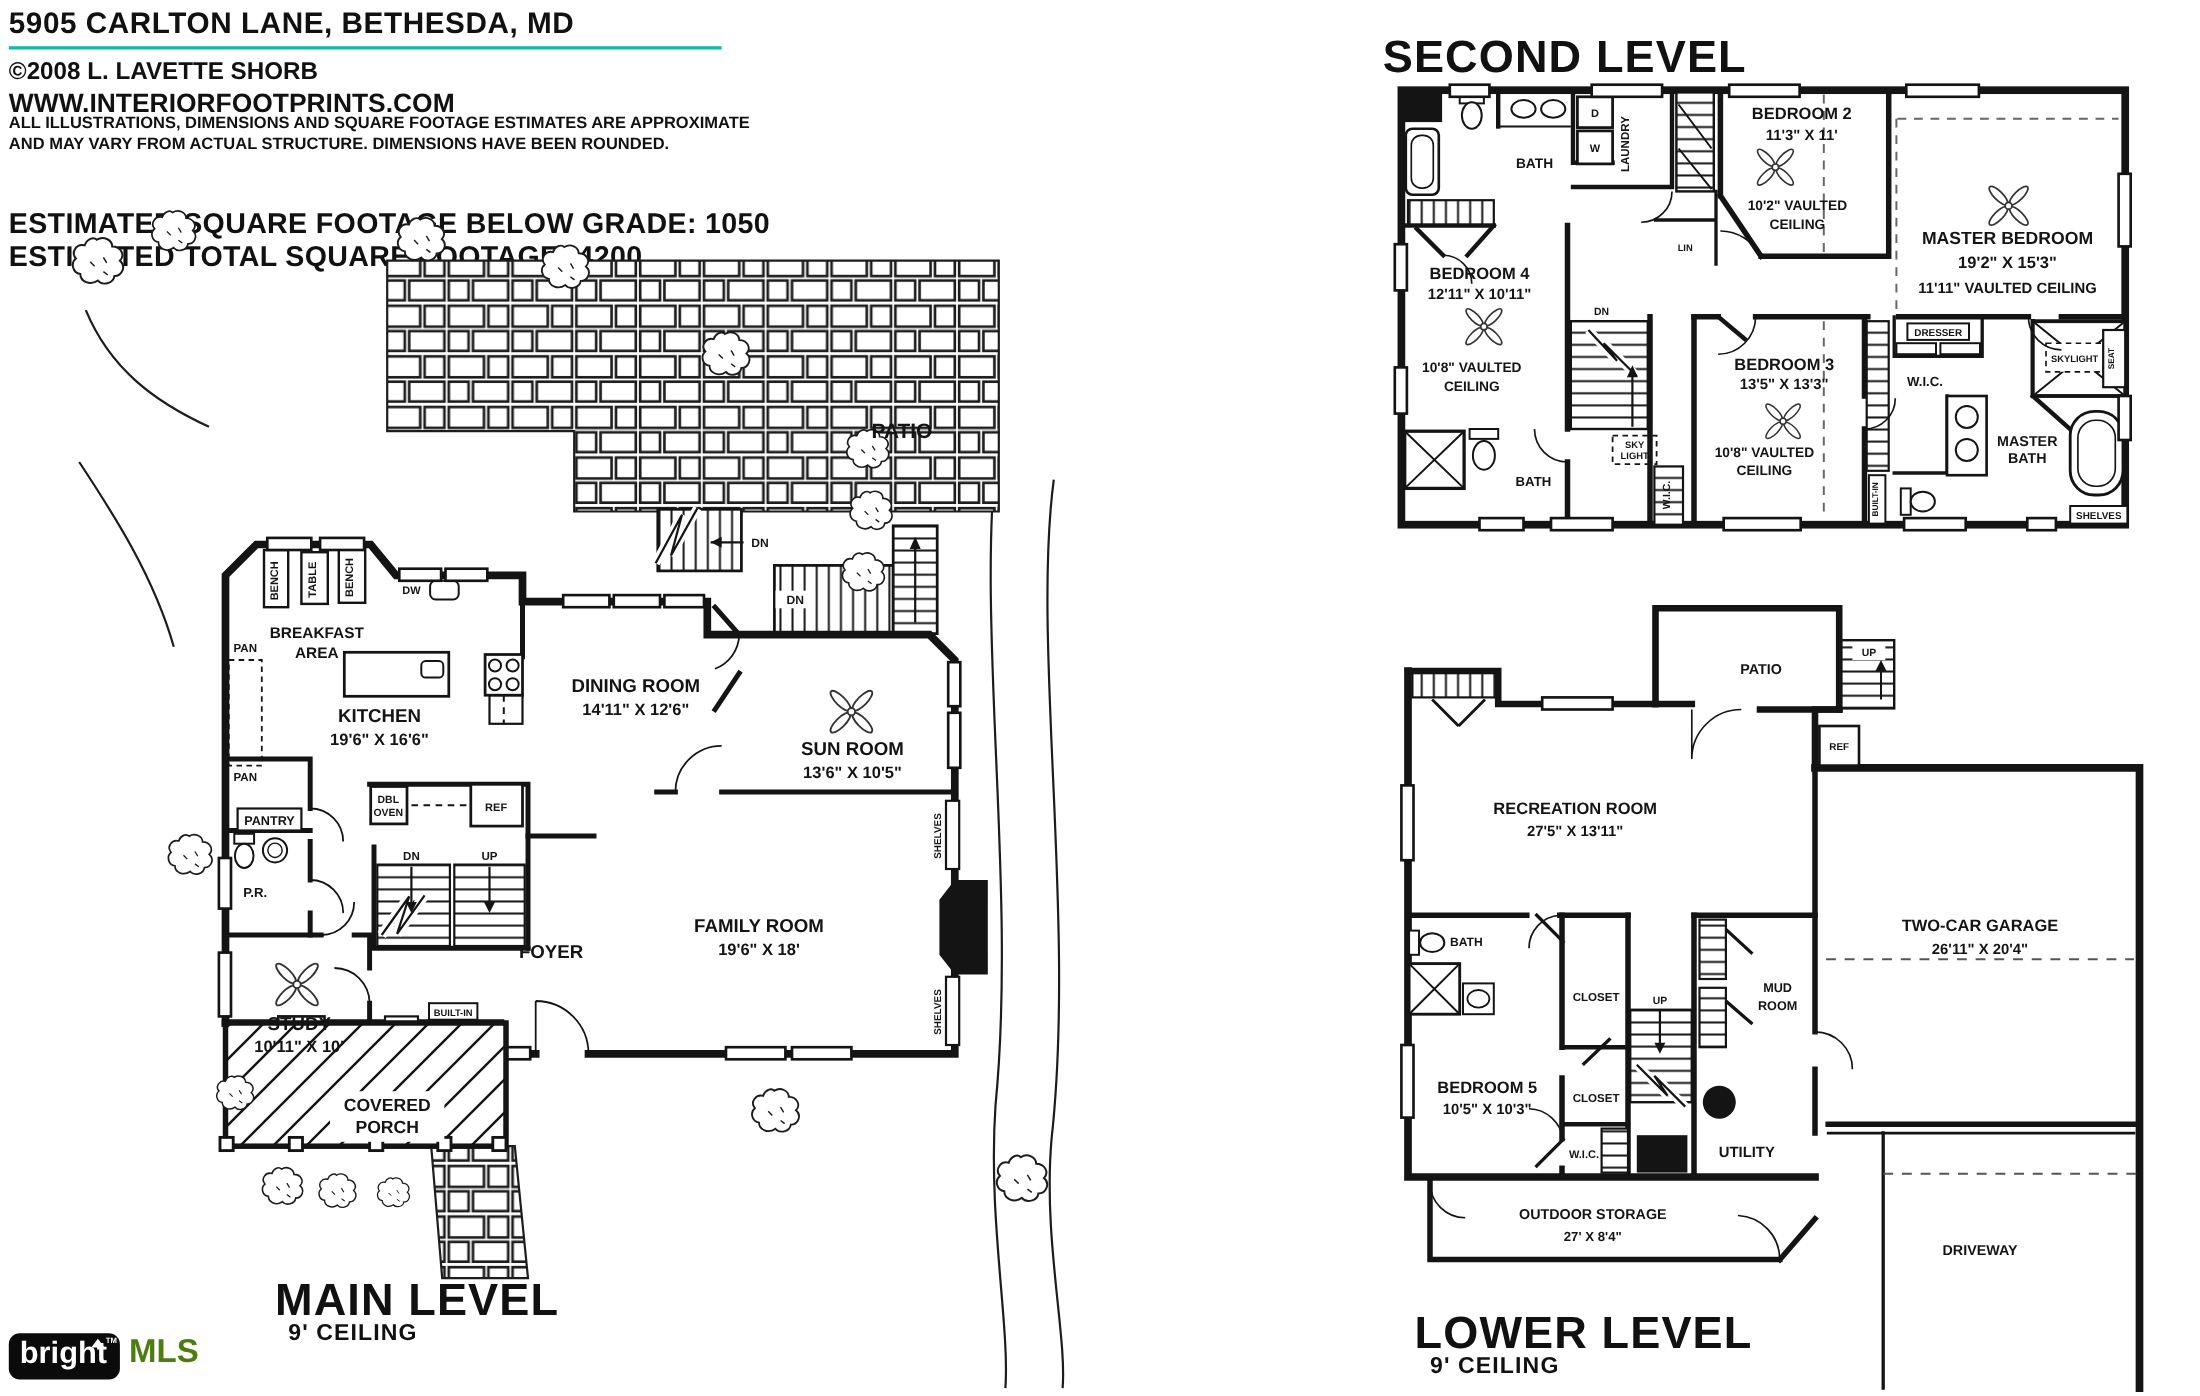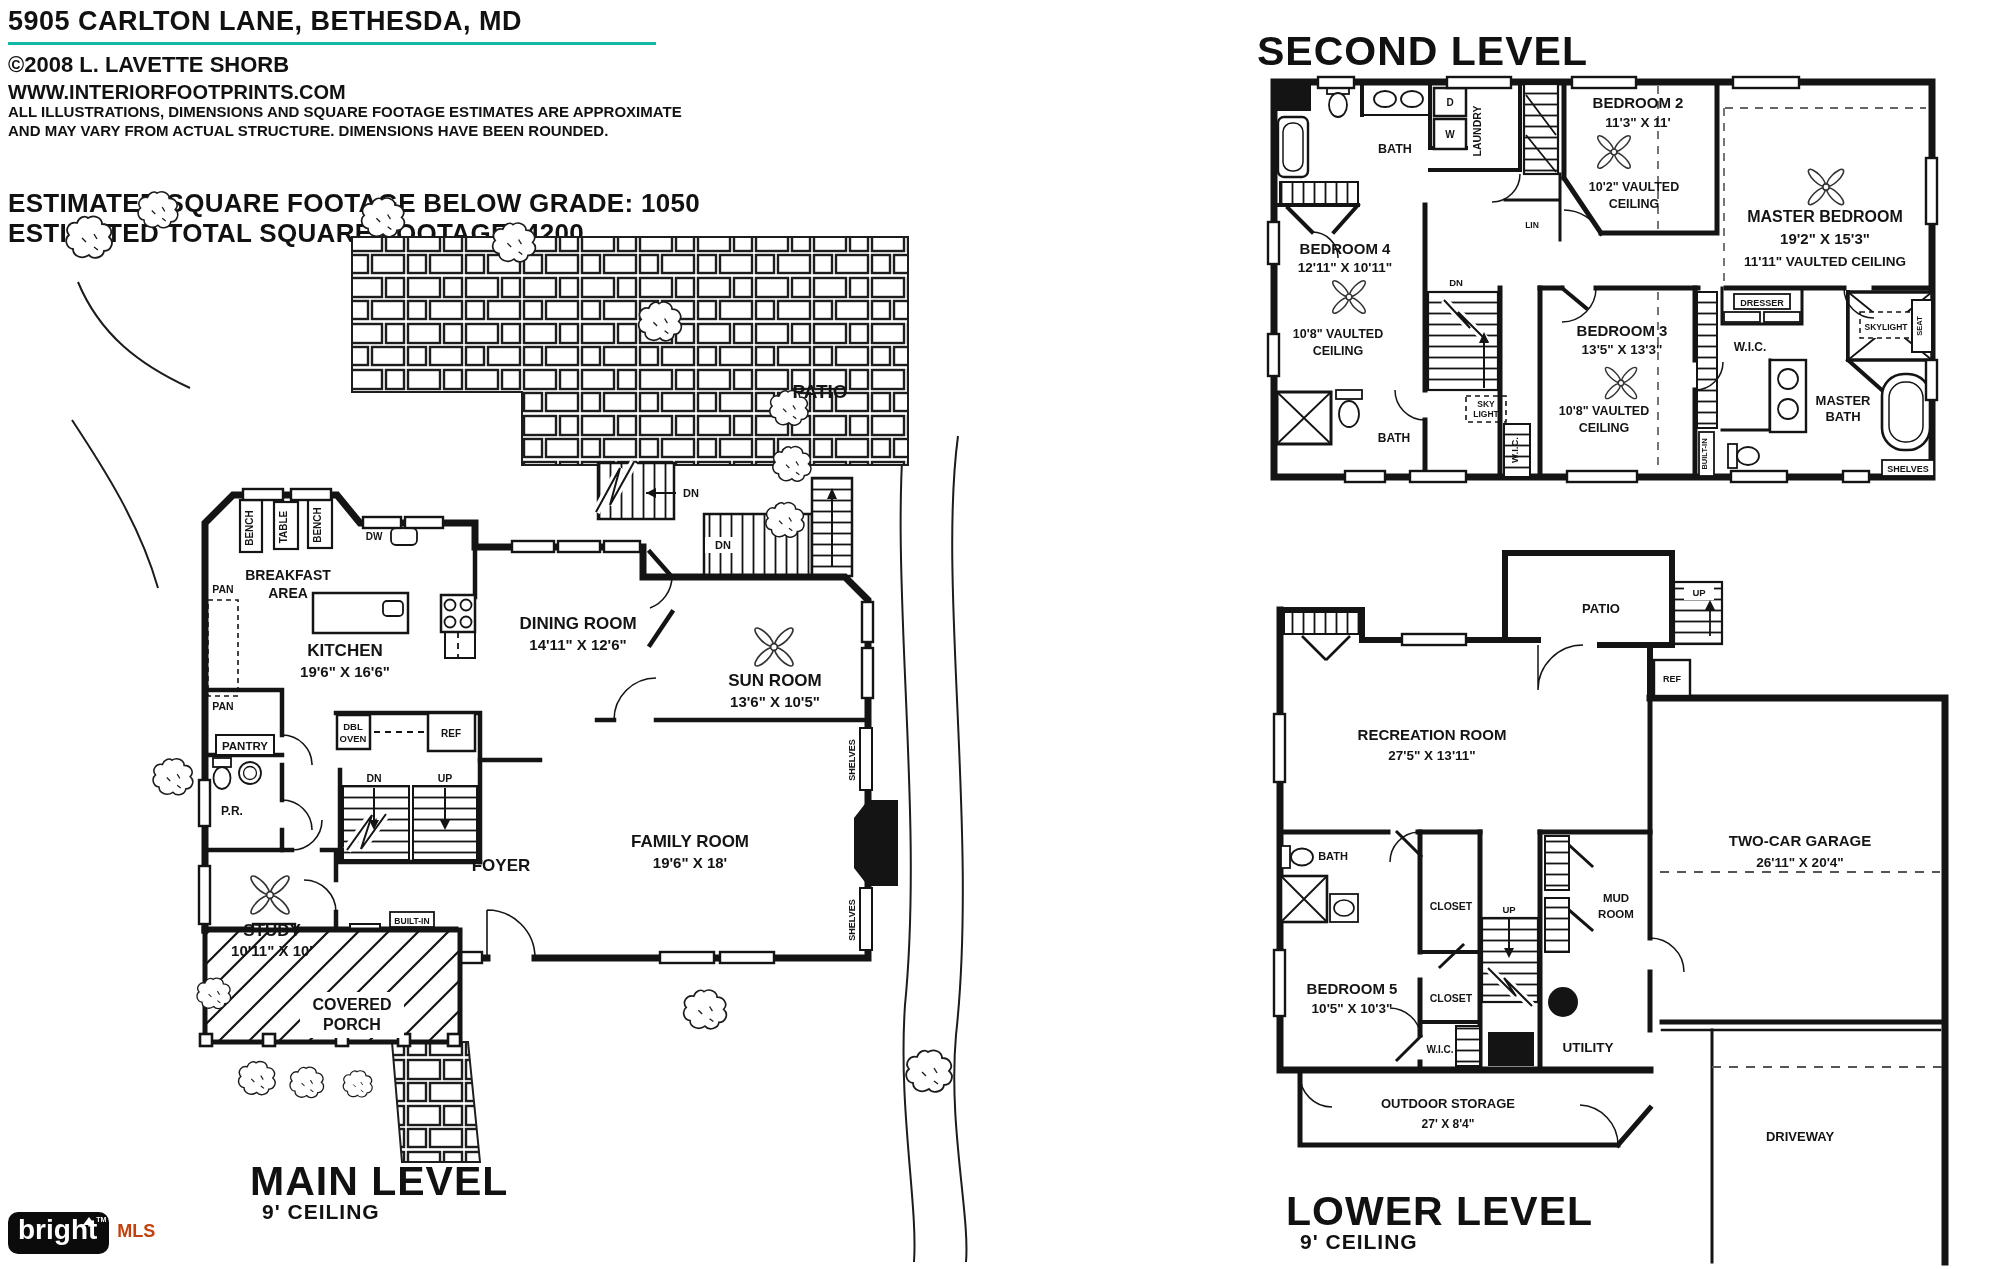--- a/index.html
+++ b/index.html
@@ -3,36 +3,36 @@
 <meta charset="utf-8">
 <style>
   html,body{margin:0;padding:0;background:#fff;}
   .canvas{position:relative;width:2000px;height:1269px;background:#fff;overflow:hidden;
           font-family:"Liberation Sans",sans-serif;color:#111;}
   .abs{position:absolute;white-space:nowrap;}
   
   .hdr-address{left:8px;top:6px;font-size:27px;font-weight:bold;letter-spacing:.5px;
                border-bottom:3px solid #14b8a6;padding-bottom:5px;width:648px;}
   .hdr-copy{left:8px;top:52px;font-size:22px;font-weight:bold;}
-  .hdr-web{left:8px;top:81px;font-size:20px;font-weight:bold;}
+  .hdr-web{left:8px;top:81px;font-size:24px;font-weight:bold;}
   .hdr-disc1{left:8px;top:103px;font-size:15px;font-weight:bold;}
   .hdr-disc2{left:8px;top:122px;font-size:15px;font-weight:bold;}
   .hdr-est{font-size:26px;font-weight:bold;letter-spacing:.3px;}
   
   .lvl-title{font-size:41px;font-weight:bold;letter-spacing:1px;}
   .lvl-sub{font-size:21px;font-weight:bold;letter-spacing:1px;}
   
-  .logo{left:8px;top:1212px;display:flex;align-items:center;}
+  .logo{left:8px;top:1212px;display:flex;align-items:flex-start;}
   .logo-box{position:relative;background:#0b0b0b;color:#fff;border-radius:10px;
             padding:4px 12px 10px 10px;font-size:28px;font-weight:bold;line-height:1;}
   .logo-caret{position:absolute;top:5px;right:14px;width:0;height:0;
               border-left:6px solid transparent;border-right:6px solid transparent;
               border-bottom:8px solid #fff;}
   .logo-tm{position:absolute;top:4px;right:3px;font-size:7px;color:#fff;font-weight:bold;}
-  .logo-mls{color:#c2410c;font-size:18px;font-weight:bold;margin-left:8px;margin-bottom:4px;}
+  .logo-mls{color:#4d7c0f;font-size:30px;font-weight:bold;margin-left:8px;margin-bottom:4px;}
   svg text{font-family:"Liberation Sans",sans-serif;font-weight:bold;fill:#141414;}
 </style>
 </head>
 <body>
 
 <div class="canvas">
 
   <div class="abs hdr-address">5905 CARLTON LANE, BETHESDA, MD</div>
   <div class="abs hdr-copy">©2008 L. LAVETTE SHORB</div>
   <div class="abs hdr-web">WWW.INTERIORFOOTPRINTS.COM</div>

